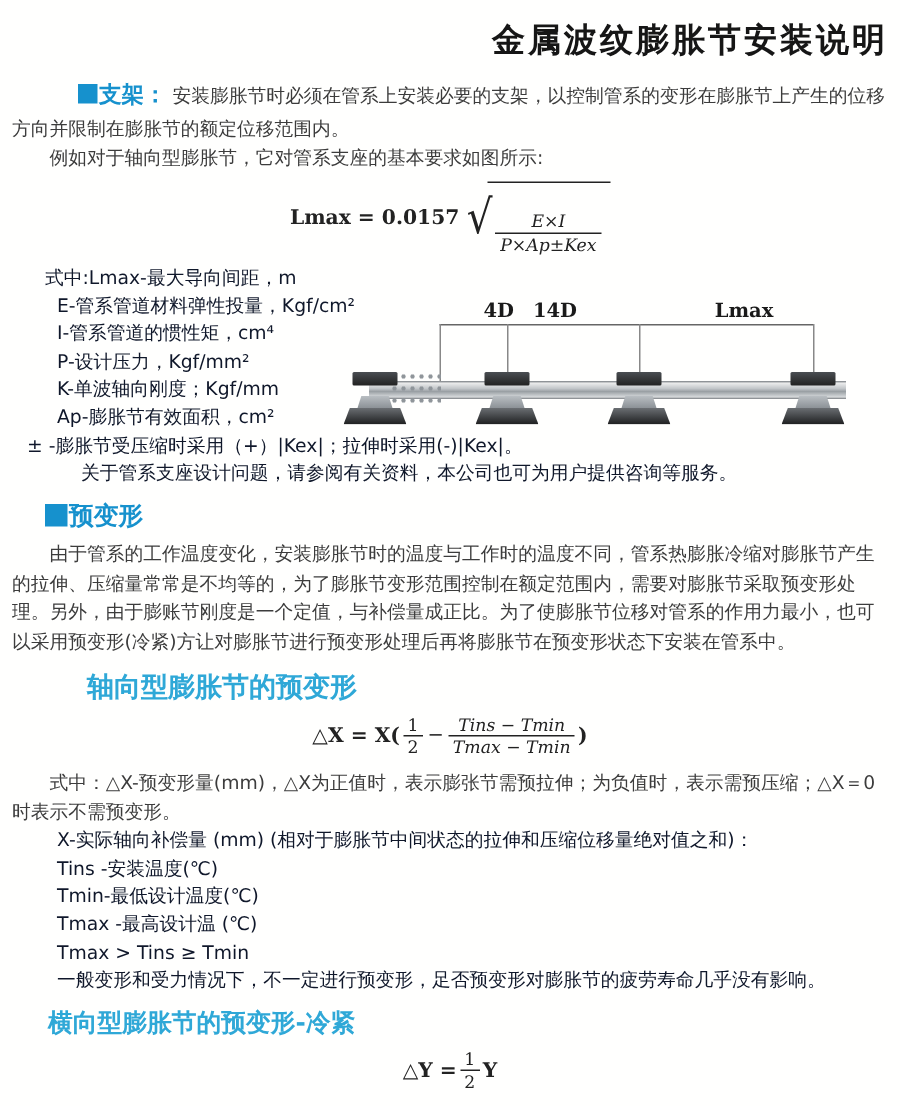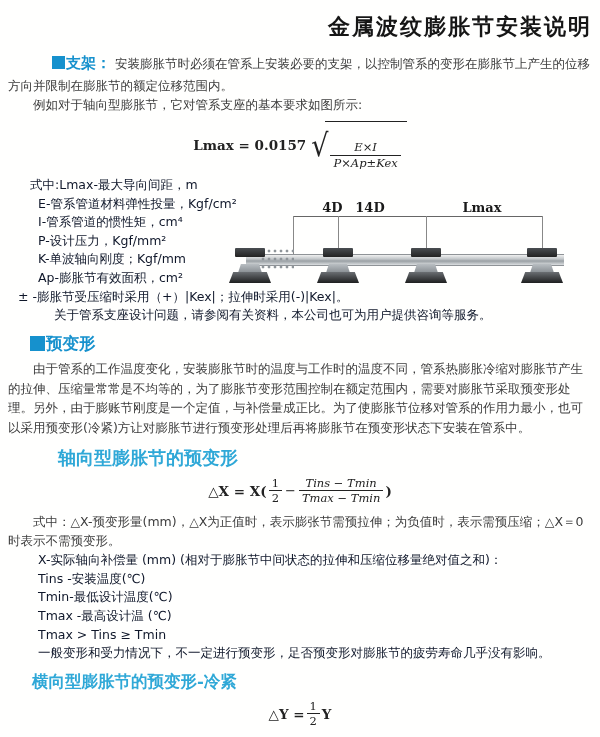--- a/index.html
+++ b/index.html
@@ -117,21 +117,21 @@
     <p class="def dnote">关于管系支座设计问题，请参阅有关资料，本公司也可为用户提供咨询等服务。</p>
 
     <div class="diagram">
       <div class="dim-line"></div>
       <div class="tick" style="left:47px"></div>
       <div class="tick" style="left:92px"></div>
       <div class="tick" style="left:180px"></div>
       <div class="tick" style="left:296px"></div>
       <div class="dlabel" style="left:64px;width:45px">4D</div>
       <div class="dlabel" style="left:80px;width:88px">14D</div>
-      <div class="dlabel" style="left:178px;width:116px">Lmax</div>
+      <div class="dlabel" style="left:192px;width:116px">Lmax</div>
       <div class="pipe"></div>
       <div class="bellows"></div>
       <div class="support" style="left:-19px">
           <div class="clamp"></div>
           <div class="saddle"></div>
           <div class="foot"></div>
         </div>
       <div class="support" style="left:69px">
           <div class="clamp"></div>
           <div class="saddle"></div>

